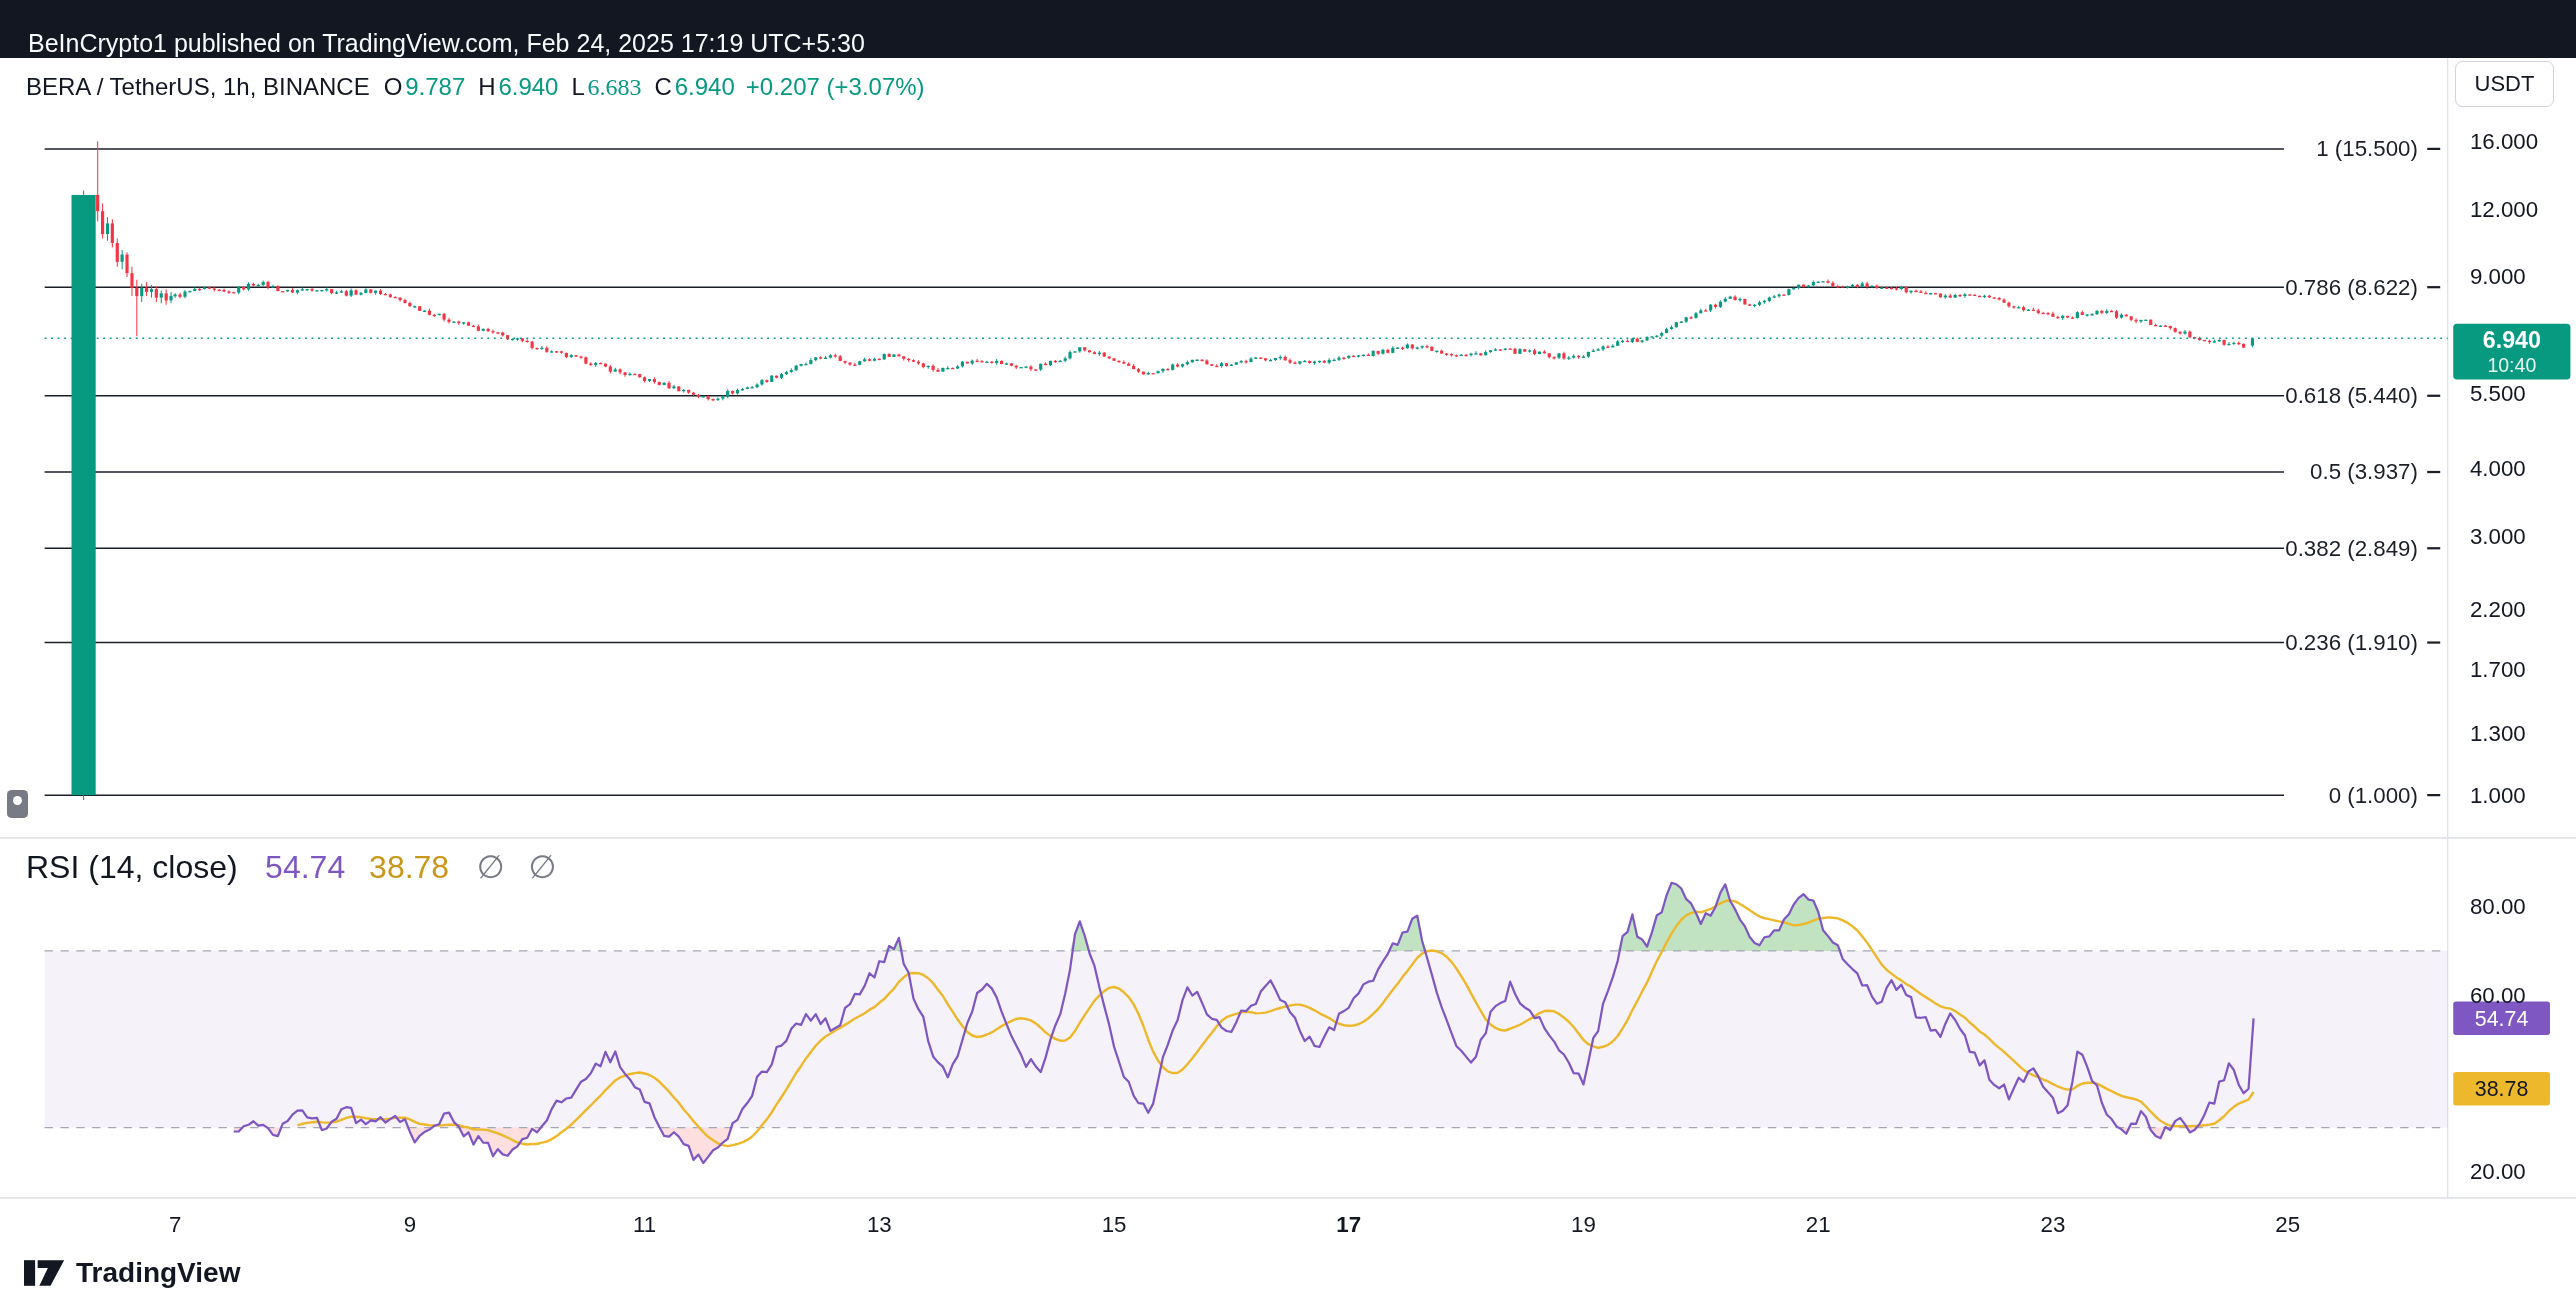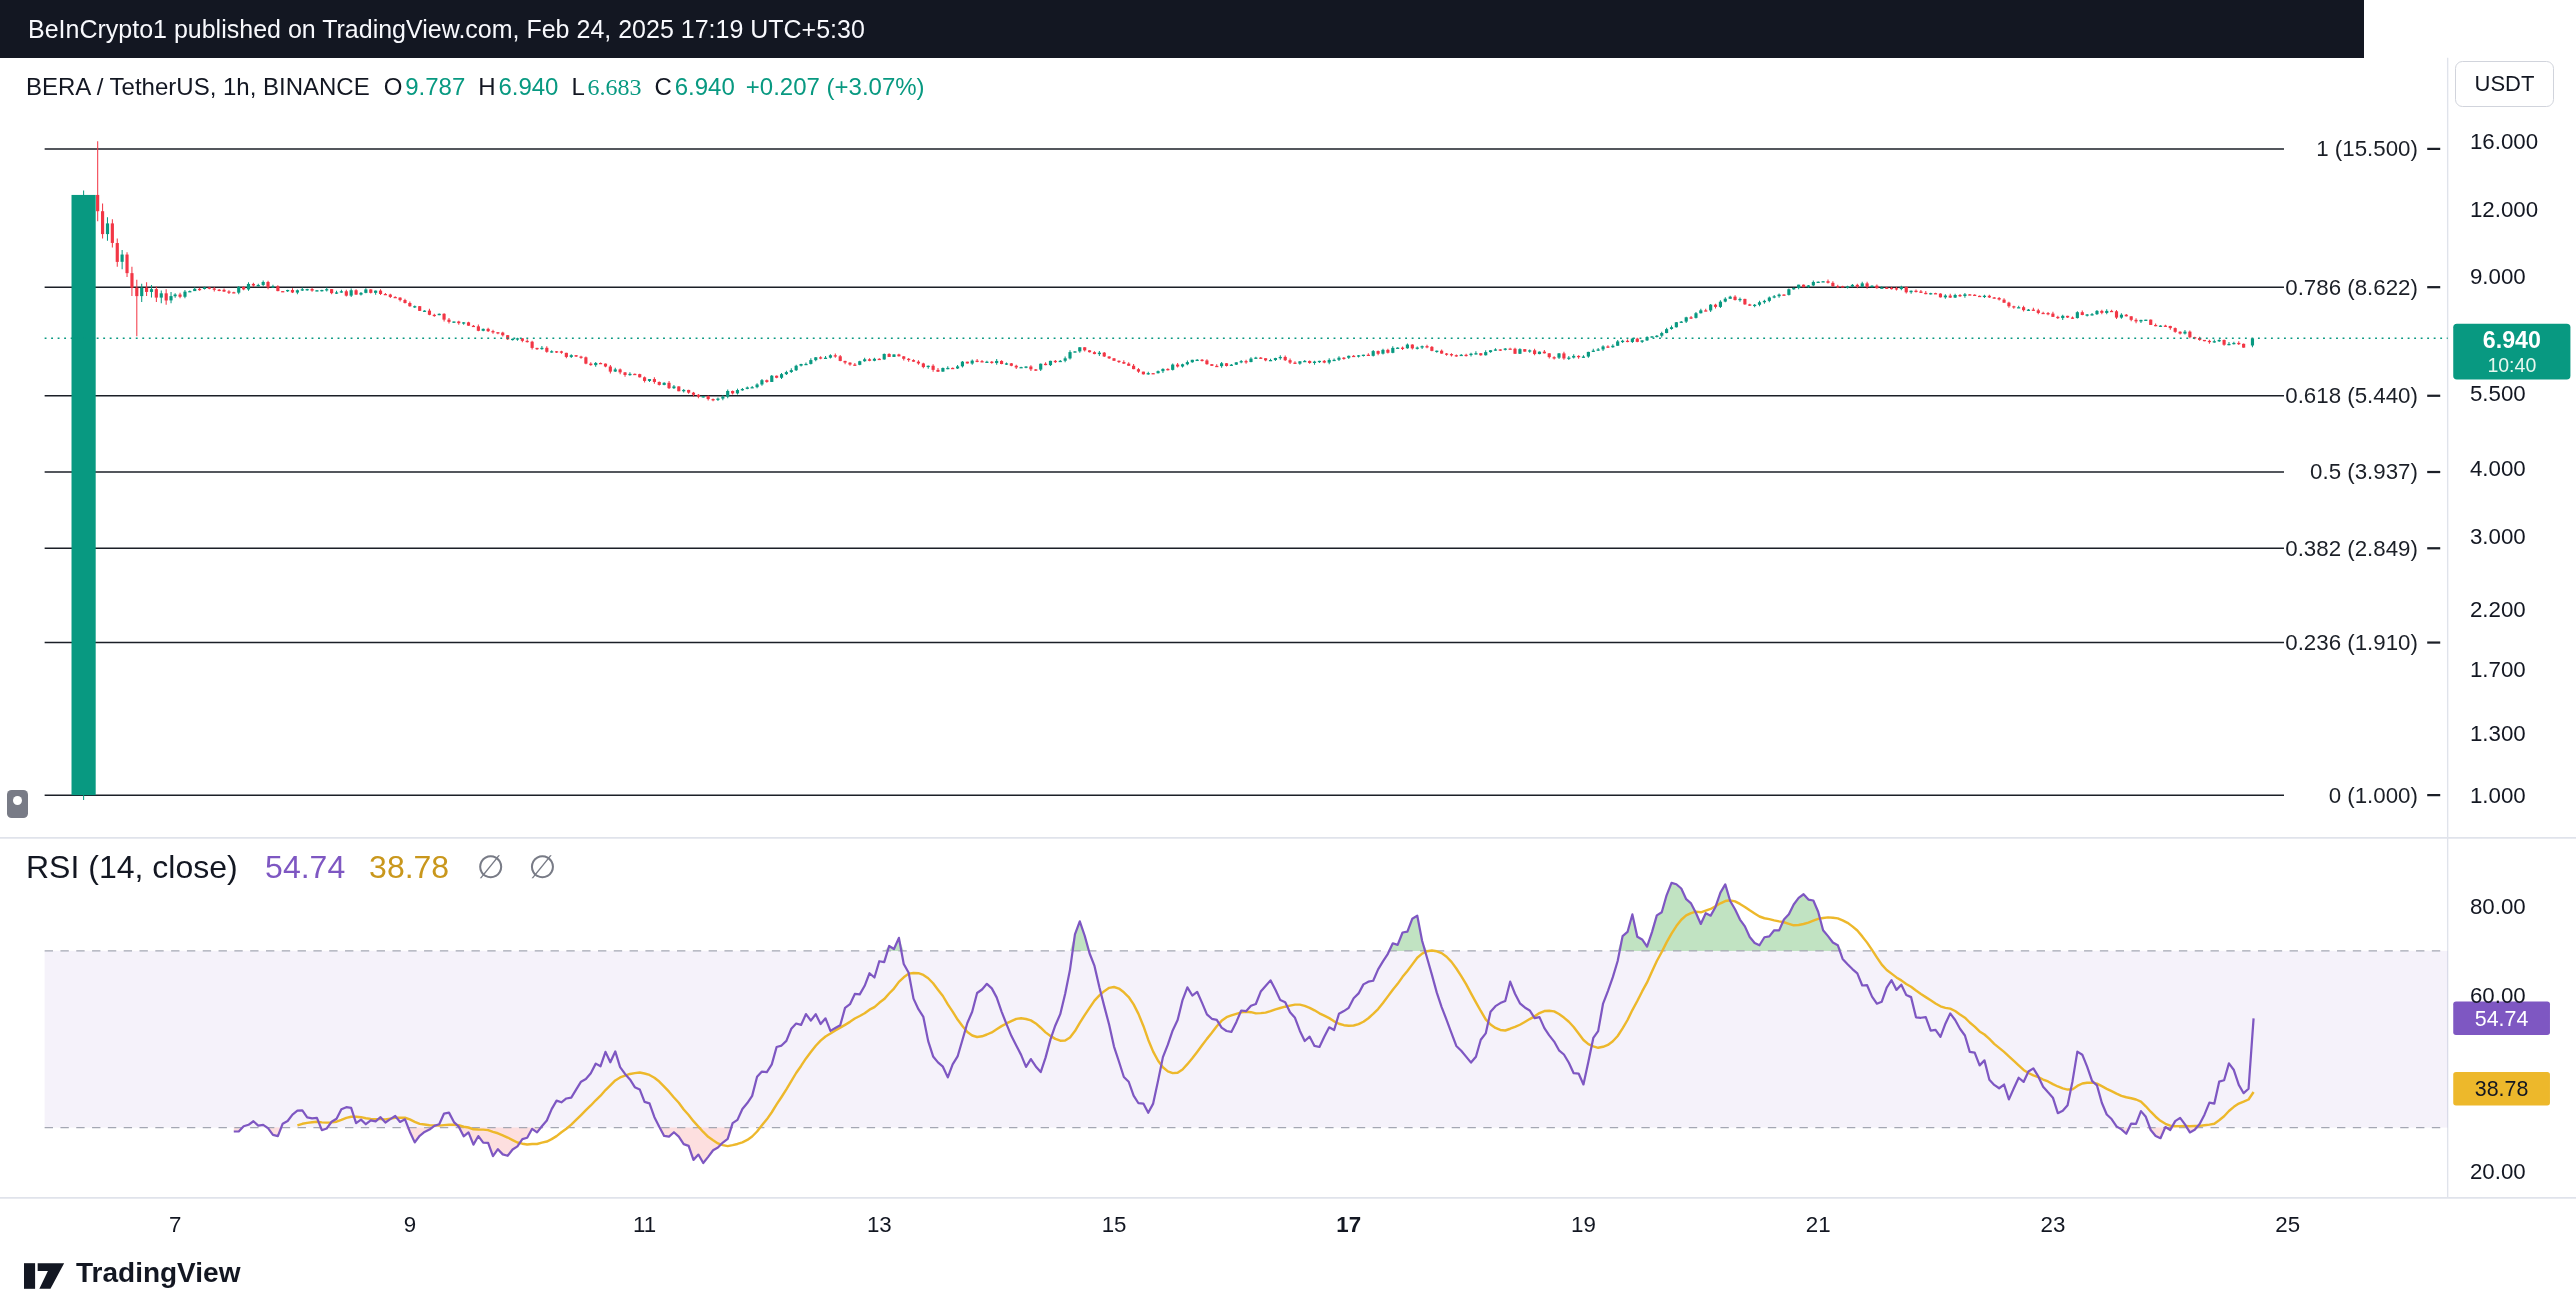--- a/index.html
+++ b/index.html
@@ -1,34 +1,34 @@
 <!DOCTYPE html>
 <html style="font-size:15px"><head>
 <meta charset="utf-8">
 <style>
   *{box-sizing:border-box}
   body{margin:0;background:#fff;font-family:"Liberation Sans",sans-serif;color:#131722}
   .page{position:relative;width:2576px;height:1315px;overflow:hidden;background:#fff}
   #chart-svg{position:absolute;left:0;top:0}
   #chart-svg text{font-family:"Liberation Sans",sans-serif}
-  .top-bar{position:absolute;left:0;top:0;width:2364px;height:58px;background:#131722;color:#F8F9FD;display:flex;align-items:center;padding-left:28px;font-size:25px}
+  .top-bar{position:absolute;left:0;top:0;width:2576px;height:58px;background:#131722;color:#F8F9FD;display:flex;align-items:flex-end;padding-left:28px;font-size:25px}
   .main-legend{position:absolute;left:26px;top:73px;font-size:24px;display:flex;align-items:baseline;white-space:nowrap}
   .sym{margin-right:1px;color:#131722}
   .ol{color:#131722;margin-left:13px}
   .ov{color:#089981;margin-left:2.8px}
   .chg{margin-left:11px}
   .usdt-btn{position:absolute;right:22px;top:61px;width:99px;height:46px;background:#fff;border:0.9px solid #D1D4DC;border-radius:7.4px;font-size:22px;color:#131722;font-family:inherit;cursor:pointer}
   .rsi-legend{position:absolute;left:26px;top:848px;font-size:32px;white-space:nowrap}
   .rsi-t{color:#131722}
   .rsi-v{margin-left:18.6px;color:#7E57C2}
   .rsi-m{margin-left:15px;color:#C9971C}
   .rsi-e{margin-left:18.6px;color:#787B86;word-spacing:15px}
   .anchor-icon{position:absolute;left:7.4px;top:790px;width:20.5px;height:28px;background:#787B86;border-radius:4.6px}
   .anchor-icon .dot{position:absolute;left:5.6px;top:5.6px;width:9.3px;height:9.3px;background:#fff;border-radius:50%}
-  .tv-logo{position:absolute;left:24px;top:1257px;display:flex;align-items:flex-end;gap:11px;font-size:28px;font-weight:700;color:#131722}
+  .tv-logo{position:absolute;left:24px;top:1257px;display:flex;align-items:center;gap:11px;font-size:28px;font-weight:700;color:#131722}
 </style>
 </head>
 <body>
 
 <div class="page">
 
   <svg id="chart-svg" width="2576" height="1315" viewBox="0 0 2770 1414">
       <g>
         <line x1="0" y1="901" x2="2770" y2="901" stroke="#E0E3EB" stroke-width="2"></line>
         <line x1="0" y1="1288" x2="2770" y2="1288" stroke="#E0E3EB" stroke-width="2"></line>

